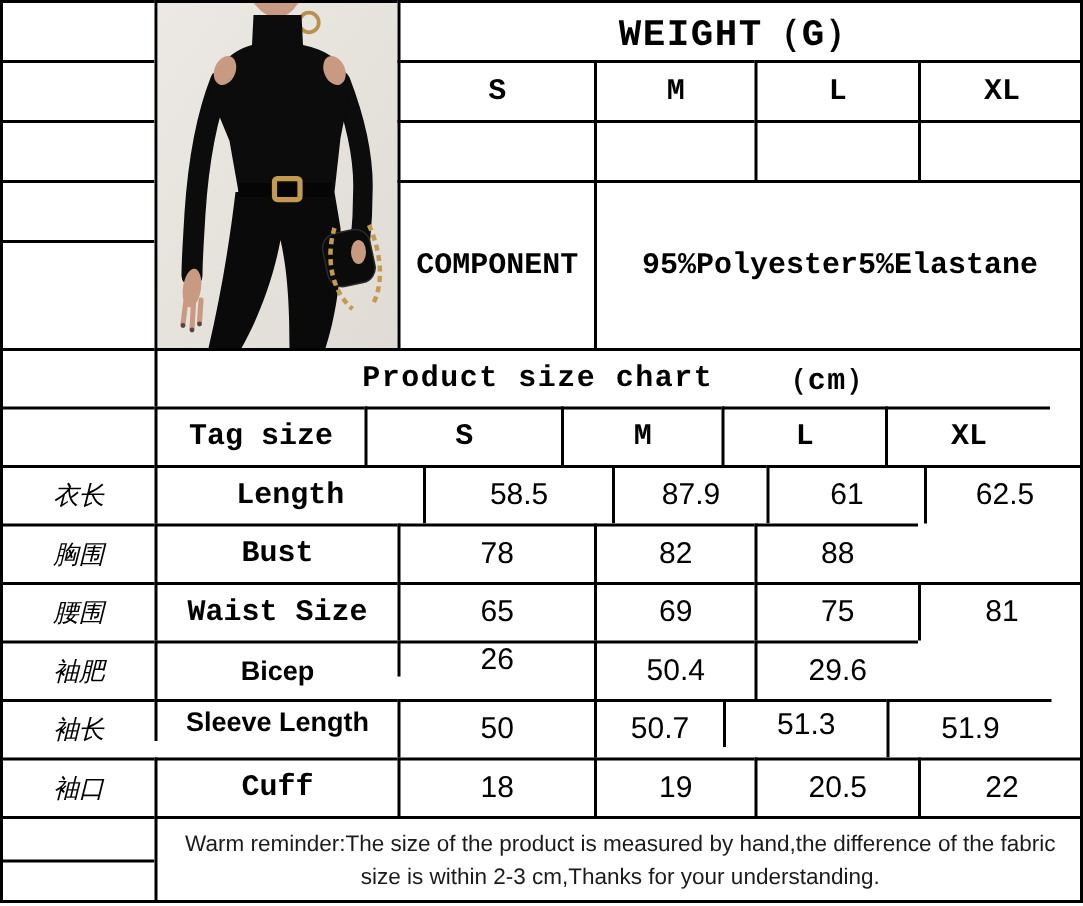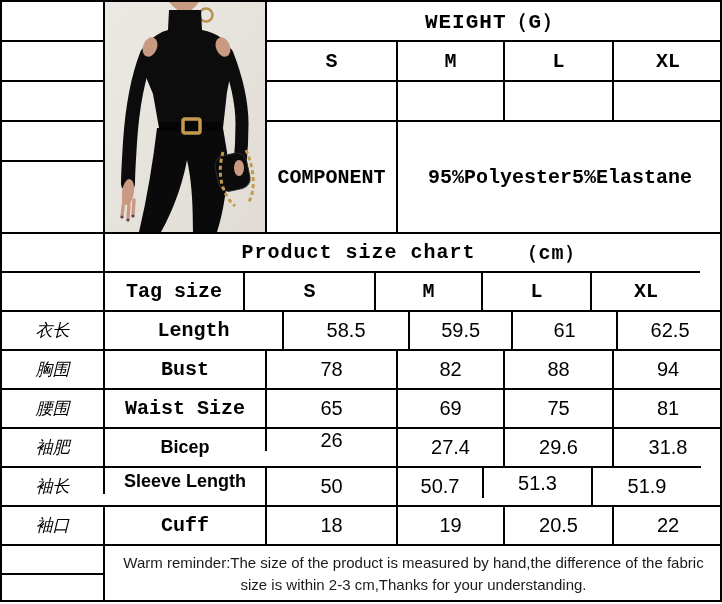--- a/index.html
+++ b/index.html
@@ -85,21 +85,21 @@
       <path d="M19,198 L17,214 M24,200 L23,217 M29,198 L28,213" stroke="#c89a82" stroke-width="3.4" stroke-linecap="round" fill="none"></path>
       <circle cx="17" cy="215" r="1.6" fill="#5d3f49"></circle>
         <circle cx="23" cy="218" r="1.6" fill="#5d3f49"></circle>
         <circle cx="28" cy="214" r="1.6" fill="#5d3f49"></circle>
       <ellipse cx="134" cy="166" rx="5" ry="8" fill="#c89a82"></ellipse>
     </svg>
   </div>
 
   <div class="region" style="left:265px;top:0;width:457px;height:232px">
     <div class="row">
-      <div class="cell hdr" style="width:548px;height:40px;font-size:21px">WEIGHT（G）</div>
+      <div class="cell hdr" style="width:548px;height:40px;font-size:25px">WEIGHT（G）</div>
     </div>
     <div class="row">
       <div class="cell hdr-sm" style="width:131px;height:40px">S</div>
       <div class="cell hdr-sm" style="width:107px;height:40px">M</div>
       <div class="cell hdr-sm" style="width:109px;height:40px">L</div>
       <div class="cell hdr-sm" style="width:110px;height:40px">XL</div>
     </div>
     <div class="row">
       <div class="cell" style="width:131px;height:40px"></div>
       <div class="cell" style="width:107px;height:40px"></div>
@@ -123,44 +123,42 @@
       <div class="cell hdr-sm" style="width:140px;height:39px">Tag size</div>
       <div class="cell hdr-sm" style="width:131px;height:39px">S</div>
       <div class="cell hdr-sm" style="width:107px;height:39px">M</div>
       <div class="cell hdr-sm" style="width:109px;height:39px">L</div>
       <div class="cell hdr-sm" style="width:110px;height:39px">XL</div>
     </div>
 
     <div class="row">
       <div class="cell hdr-sm" style="width:186px;height:39px">Length</div>
       <div class="cell num" style="width:131px;height:39px">58.5</div>
-      <div class="cell num" style="width:107px;height:39px">59.5</div>
+      <div class="cell num" style="width:107px;height:39px">87.9</div>
       <div class="cell num" style="width:109px;height:39px">61</div>
       <div class="cell num" style="width:110px;height:39px">62.5</div>
     </div>
     <div class="row">
       <div class="cell hdr-sm" style="width:162px;height:39px">Bust</div>
       <div class="cell num" style="width:131px;height:39px">78</div>
       <div class="cell num" style="width:107px;height:39px">82</div>
       <div class="cell num" style="width:109px;height:39px">88</div>
-      <div class="cell num" style="width:110px;height:39px">94</div>
     </div>
     <div class="row">
       <div class="cell hdr-sm" style="width:162px;height:39px">Waist Size</div>
       <div class="cell num" style="width:131px;height:39px">65</div>
       <div class="cell num" style="width:107px;height:39px">69</div>
       <div class="cell num" style="width:109px;height:39px">75</div>
       <div class="cell num" style="width:110px;height:39px">81</div>
     </div>
     <div class="row">
       <div class="cell sansb" style="width:162px;height:39px">Bicep</div>
       <div class="cell num" style="width:131px;height:24px">26</div>
-      <div class="cell num" style="width:107px;height:39px">27.4</div>
+      <div class="cell num" style="width:107px;height:39px">50.4</div>
       <div class="cell num" style="width:109px;height:39px">29.6</div>
-      <div class="cell num" style="width:110px;height:39px">31.8</div>
     </div>
     <div class="row">
       <div class="cell sansb" style="width:162px;height:28px">Sleeve Length</div>
       <div class="cell num" style="width:131px;height:39px">50</div>
       <div class="cell num" style="width:86px;height:39px">50.7</div>
       <div class="cell num" style="width:109px;height:32px">51.3</div>
       <div class="cell num" style="width:110px;height:39px">51.9</div>
     </div>
     <div class="row">
       <div class="cell hdr-sm" style="width:162px;height:39px">Cuff</div>

